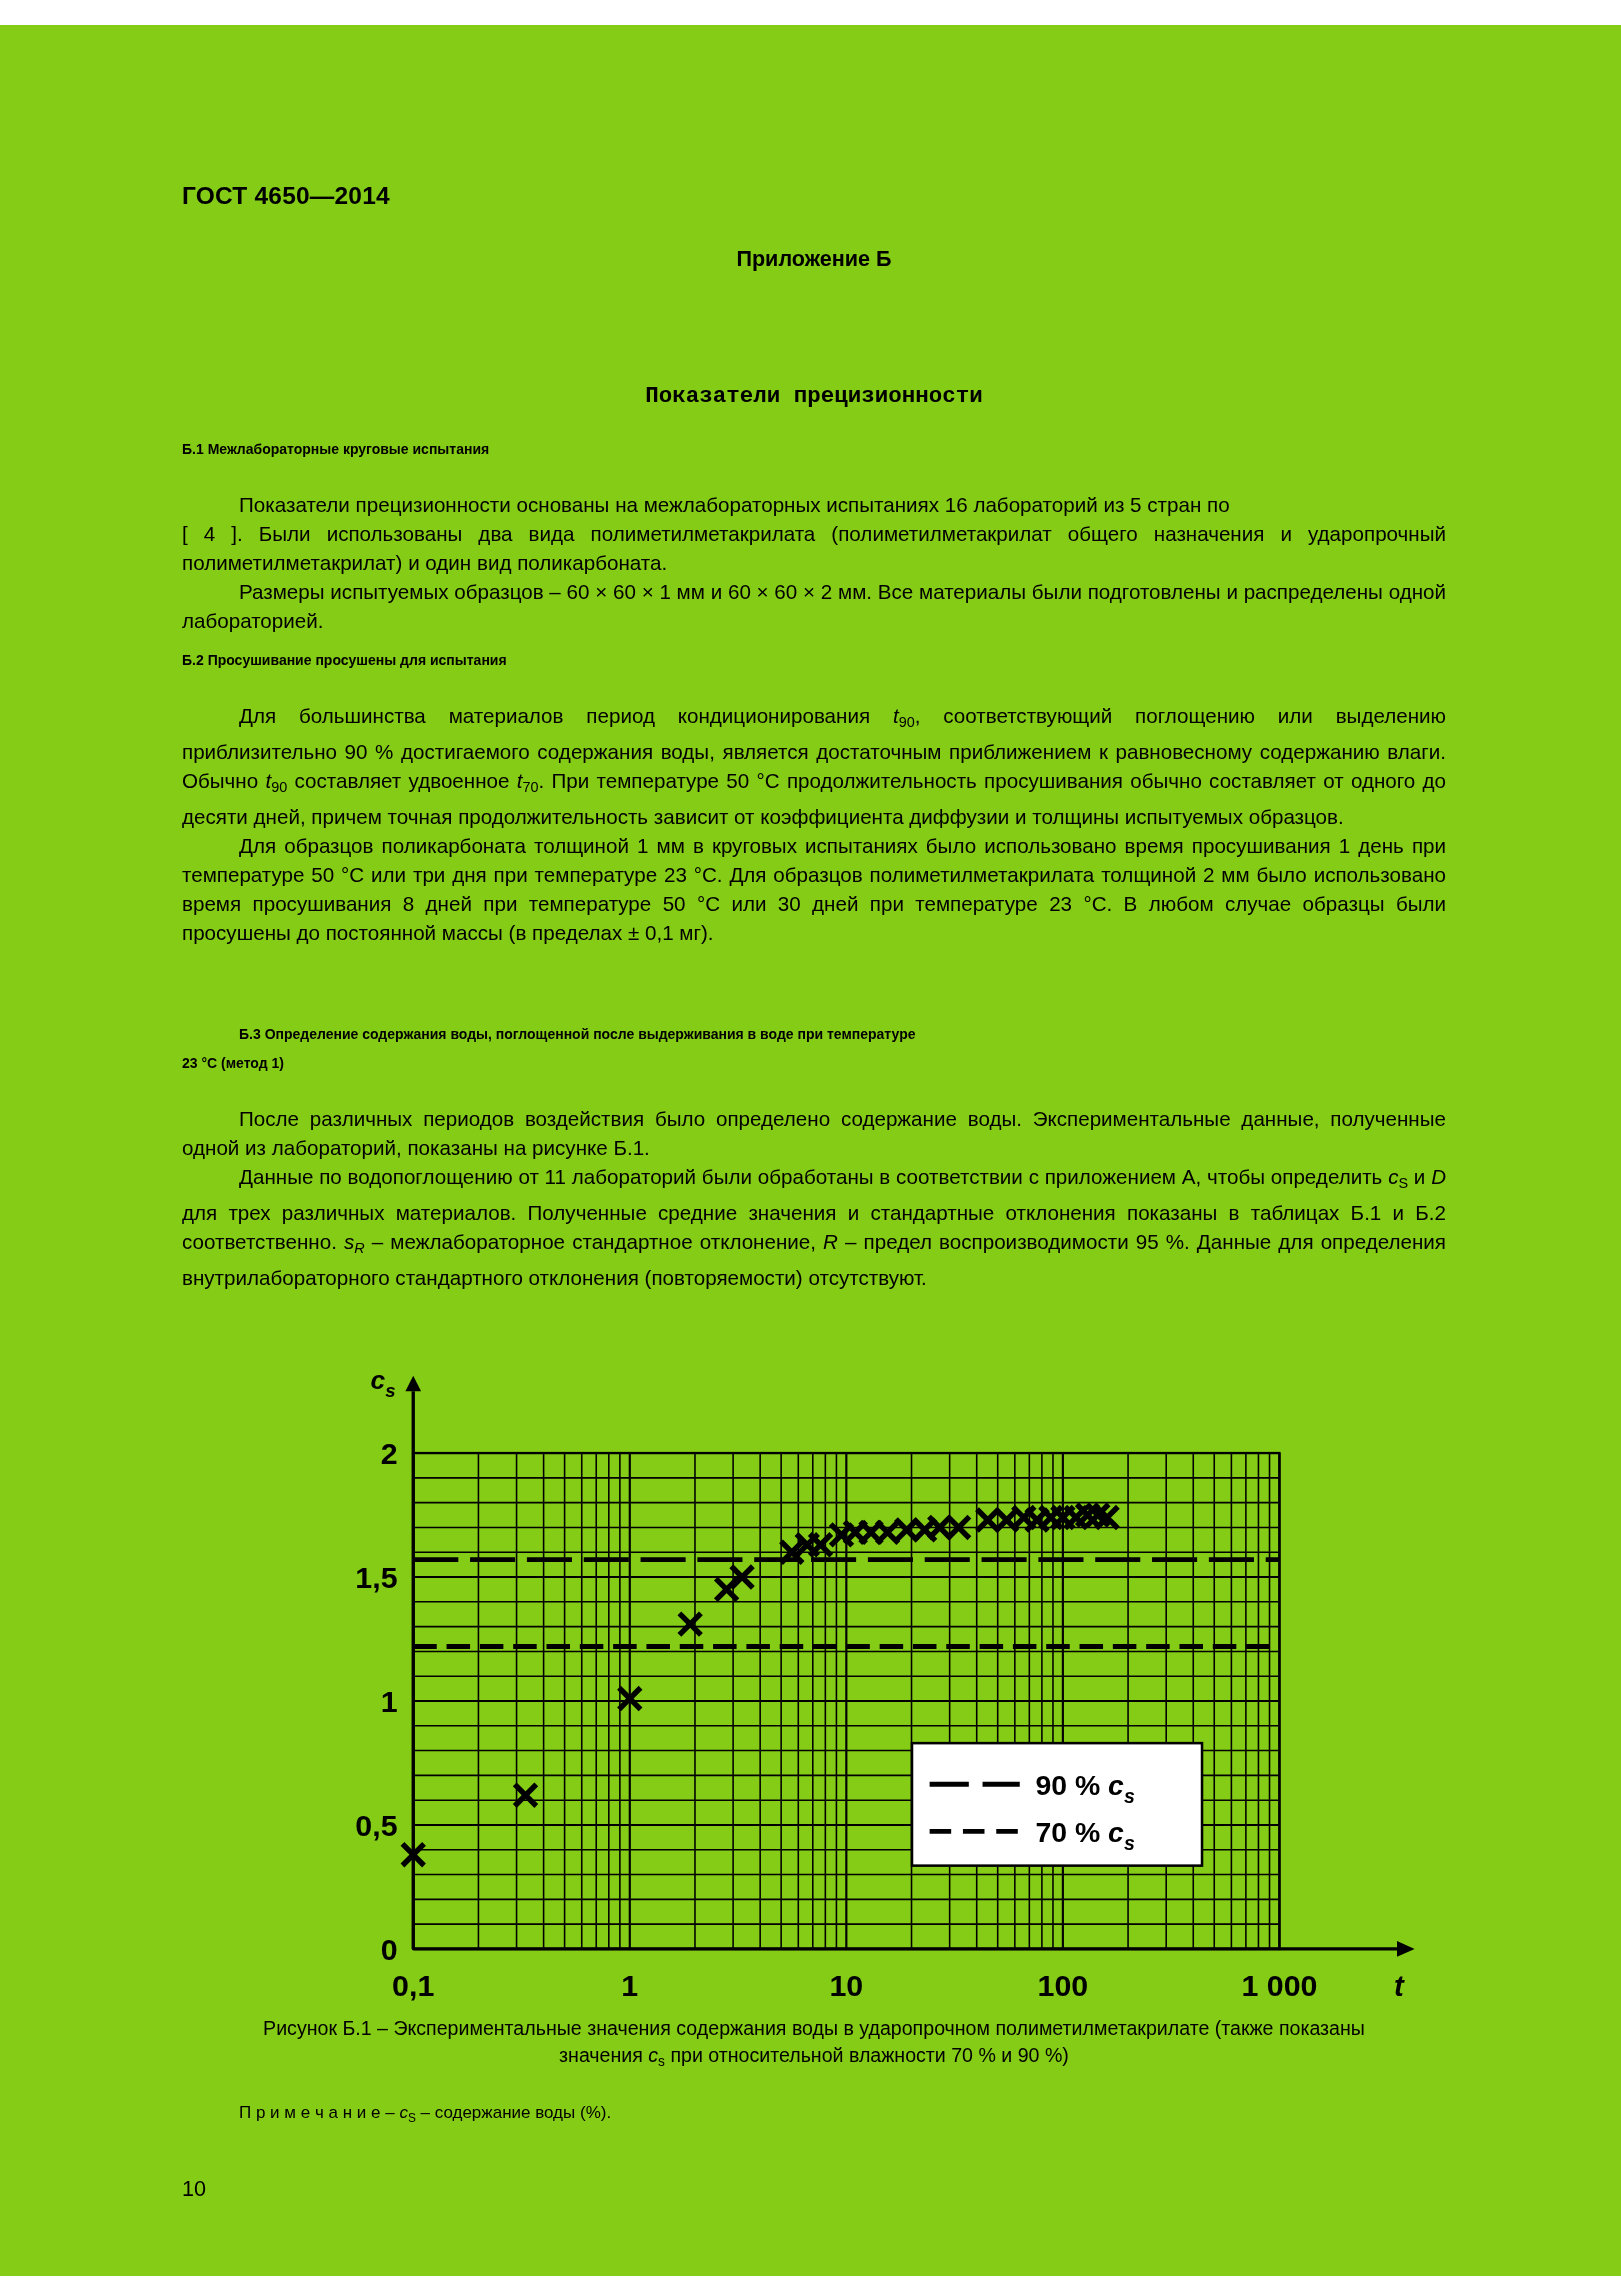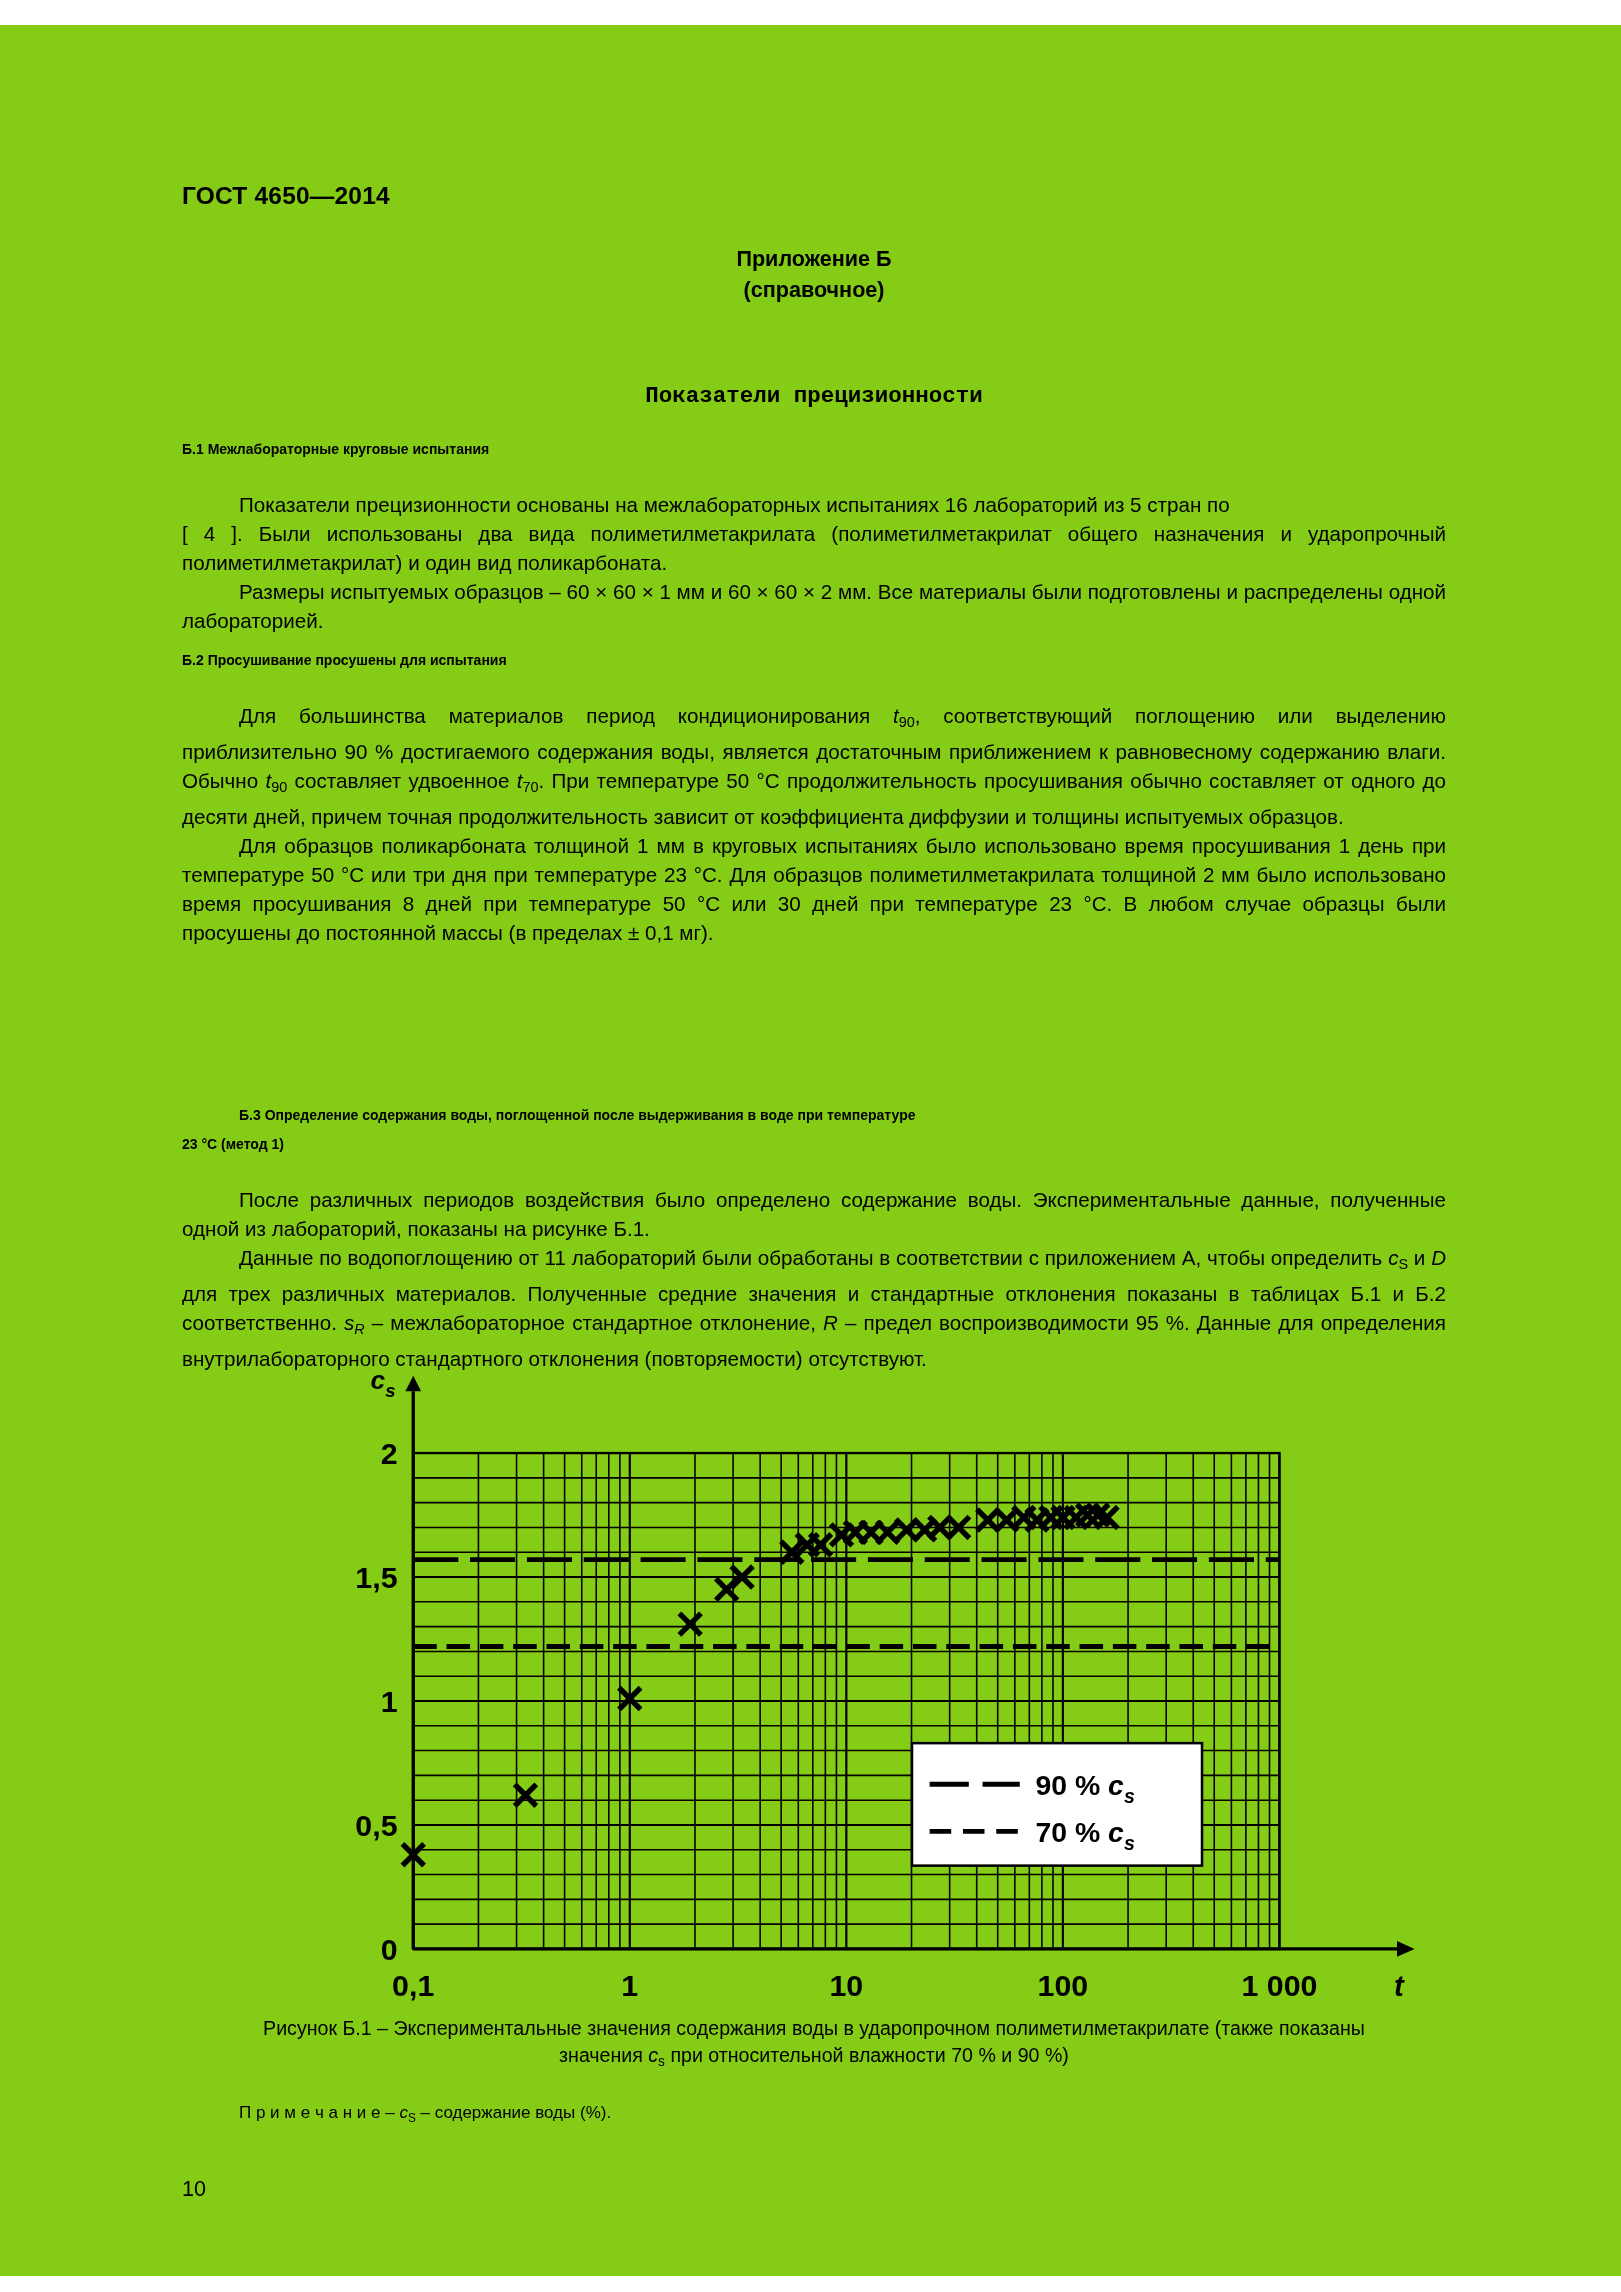--- a/index.html
+++ b/index.html
@@ -141,41 +141,40 @@
 <body>
 
 <div class="page">
 
   <div class="doc-header">ГОСТ 4650—2014</div>
 
   <div class="content">
 
     <div class="annex-title">
       <div>Приложение Б</div>
-      <div class="sub">(справочное)</div>
     </div>
 
     <div class="main-title">Показатели прецизионности</div>
 
     <div class="body-block" style="top:410px;">
       <div class="sec-head">Б.1 Межлабораторные круговые испытания</div>
       <div style="height:25.5px"></div>
       <p class="para"><span>Показатели прецизионности основаны на межлабораторных испытаниях 16 лабораторий из 5 стран по</span></p>
       <p class="para noindent">[ 4 ]. Были использованы два   вида полиметилметакрилата (полиметилметакрилат общего назначения и ударопрочный полиметилметакрилат) и один вид поликарбоната.</p>
       <p class="para">Размеры испытуемых образцов  –  60 × 60  × 1 мм и 60 × 60 × 2 мм. Все материалы были подготовлены и распределены одной лабораторией.</p>
     </div>
 
     <div class="body-block" style="top:621px;">
       <div class="sec-head">Б.2 Просушивание просушены для испытания</div>
       <div style="height:25.5px"></div>
       <p class="para"><span>Для большинства материалов период кондиционирования </span><i class="var">t</i><sub class="sm">90</sub><span>, соответствующий поглощению или выделению приблизительно 90 % достигаемого содержания воды, является достаточным приближением к равновесному содержанию влаги. Обычно </span><i class="var">t</i><sub class="sm">90</sub><span> составляет удвоенное </span><i class="var">t</i><sub class="sm">70</sub><span>. При температуре 50 °С продолжительность просушивания обычно составляет от одного до десяти дней, причем точная продолжительность зависит от коэффициента диффузии и толщины испытуемых образцов.</span></p>
       <p class="para">Для образцов поликарбоната толщиной 1 мм в круговых испытаниях было использовано время просушивания 1 день при температуре 50 °С или три дня при температуре 23 °С. Для образцов полиметилметакрилата толщиной 2 мм было использовано время просушивания 8 дней при температуре 50 °С или 30 дней при температуре 23 °С. В любом случае образцы были просушены до постоянной массы (в пределах ± 0,1 мг).</p>
     </div>
 
-    <div class="body-block" style="top:1076px;">
+    <div class="body-block" style="top:995px;">
       <div class="sec-head" style="text-indent:57px;">Б.3 Определение содержания воды, поглощенной после выдерживания в воде при температуре</div>
       <div class="sec-head">23 °С (метод 1)</div>
       <div style="height:25.5px"></div>
       <p class="para">После различных периодов воздействия было определено содержание воды. Экспериментальные данные, полученные одной из лабораторий, показаны на рисунке Б.1.</p>
       <p class="para"><span>Данные по водопоглощению от 11 лабораторий были обработаны в соответствии с приложением А, чтобы определить </span><i class="var">c</i><sub class="sm">S</sub><span> и </span><i class="var">D</i><span> для трех различных материалов. Полученные средние значения и стандартные отклонения показаны в таблицах Б.1 и Б.2 соответственно. </span><i class="var">s</i><sub class="smi">R</sub><span>  –  межлабораторное стандартное отклонение, </span><i class="var">R</i><span>  – предел воспроизводимости   95 %. Данные   для определения внутрилабораторного стандартного отклонения (повторяемости) отсутствуют.</span></p>
     </div>
 
   </div>
 
   <div class="figure-wrap">

